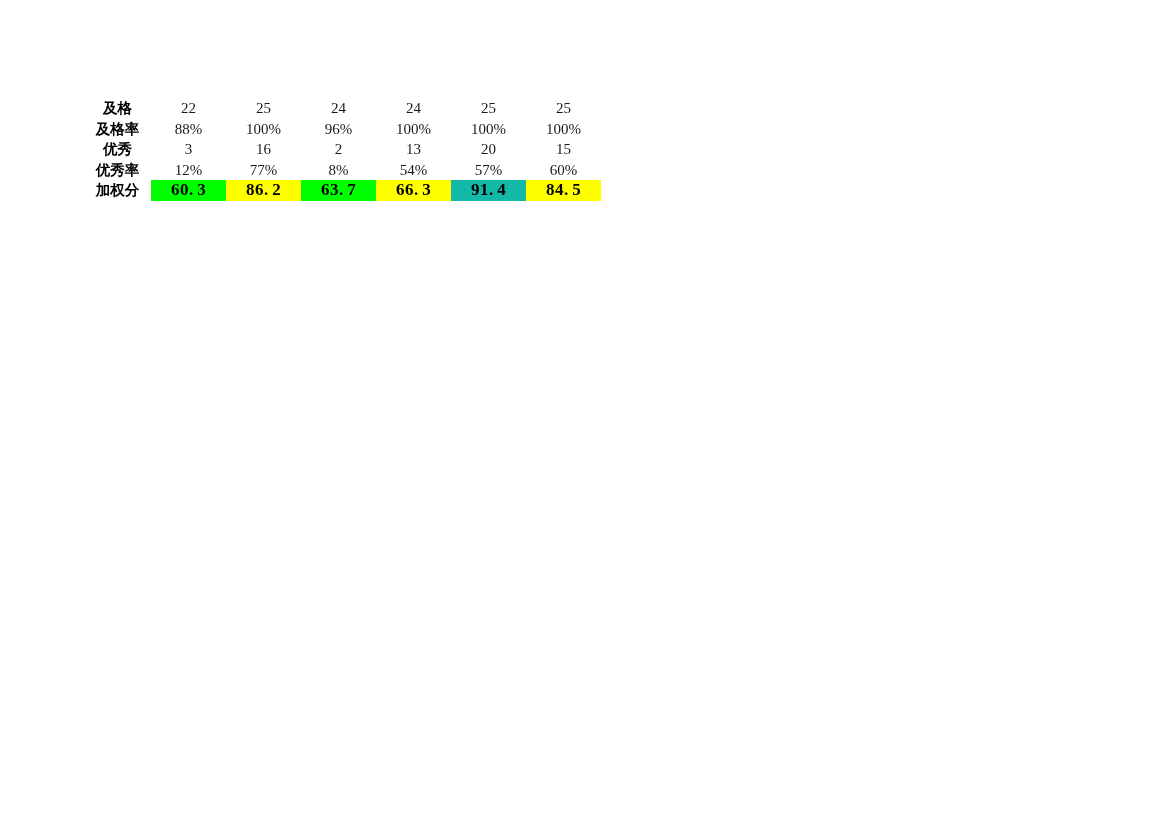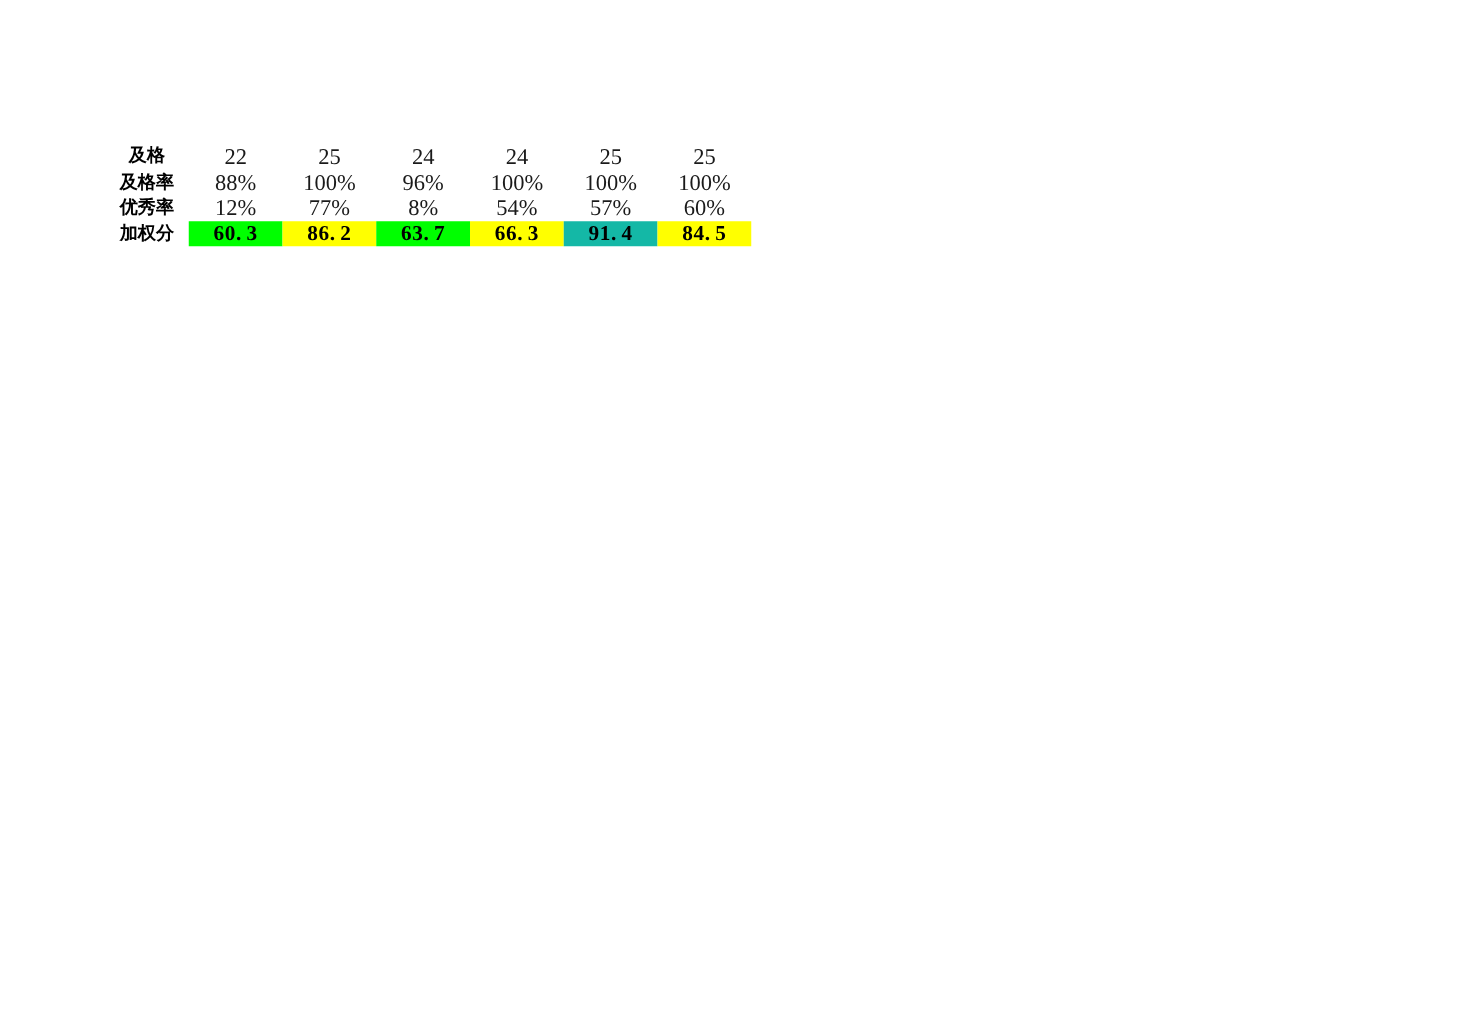--- a/index.html
+++ b/index.html
@@ -11,21 +11,21 @@
     width: 1170px;
     height: 827px;
     position: relative;
     overflow: hidden;
     font-family: "Liberation Serif", "DejaVu Serif", serif;
   }
 
   #sheet {
     position: absolute;
     left: 84px;
-    top: 115px;
+    top: 98px;
     border-collapse: collapse;
     border-spacing: 0;
   }
 
   #sheet tr { height: 20.5px; }
 
   #sheet td {
     padding: 0;
     margin: 0;
     border: none;
@@ -43,21 +43,21 @@
     font-size: 14.5px;
     color: #000000;
     letter-spacing: 0px;
   }
 
   
   td.val {
     width: 75px;
     text-align: center;
     font-family: "Liberation Serif", "DejaVu Serif", serif;
-    font-size: 18px;
+    font-size: 15px;
     font-weight: normal;
     color: #1a1a1a;
   }
 
   
   tr.score-row { height: 20px; }
 
   tr.score-row td.rowlabel {
     font-size: 14.5px;
   }
@@ -100,20 +100,29 @@
     <tr>
       <td class="rowlabel">及格率</td>
       <td class="val">88%</td>
       <td class="val">100%</td>
       <td class="val">96%</td>
       <td class="val">100%</td>
       <td class="val">100%</td>
       <td class="val">100%</td>
     </tr>
 
+    <tr>
+      <td class="rowlabel">优秀</td>
+      <td class="val">3</td>
+      <td class="val">16</td>
+      <td class="val">2</td>
+      <td class="val">13</td>
+      <td class="val">20</td>
+      <td class="val">15</td>
+    </tr>
 
     <tr>
       <td class="rowlabel">优秀率</td>
       <td class="val">12%</td>
       <td class="val">77%</td>
       <td class="val">8%</td>
       <td class="val">54%</td>
       <td class="val">57%</td>
       <td class="val">60%</td>
     </tr>

